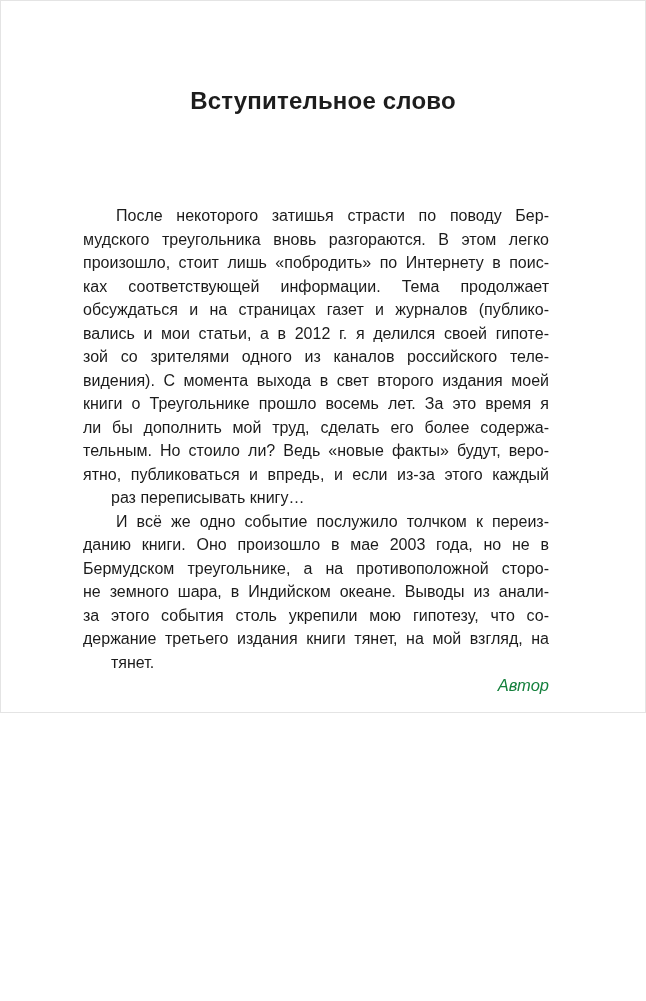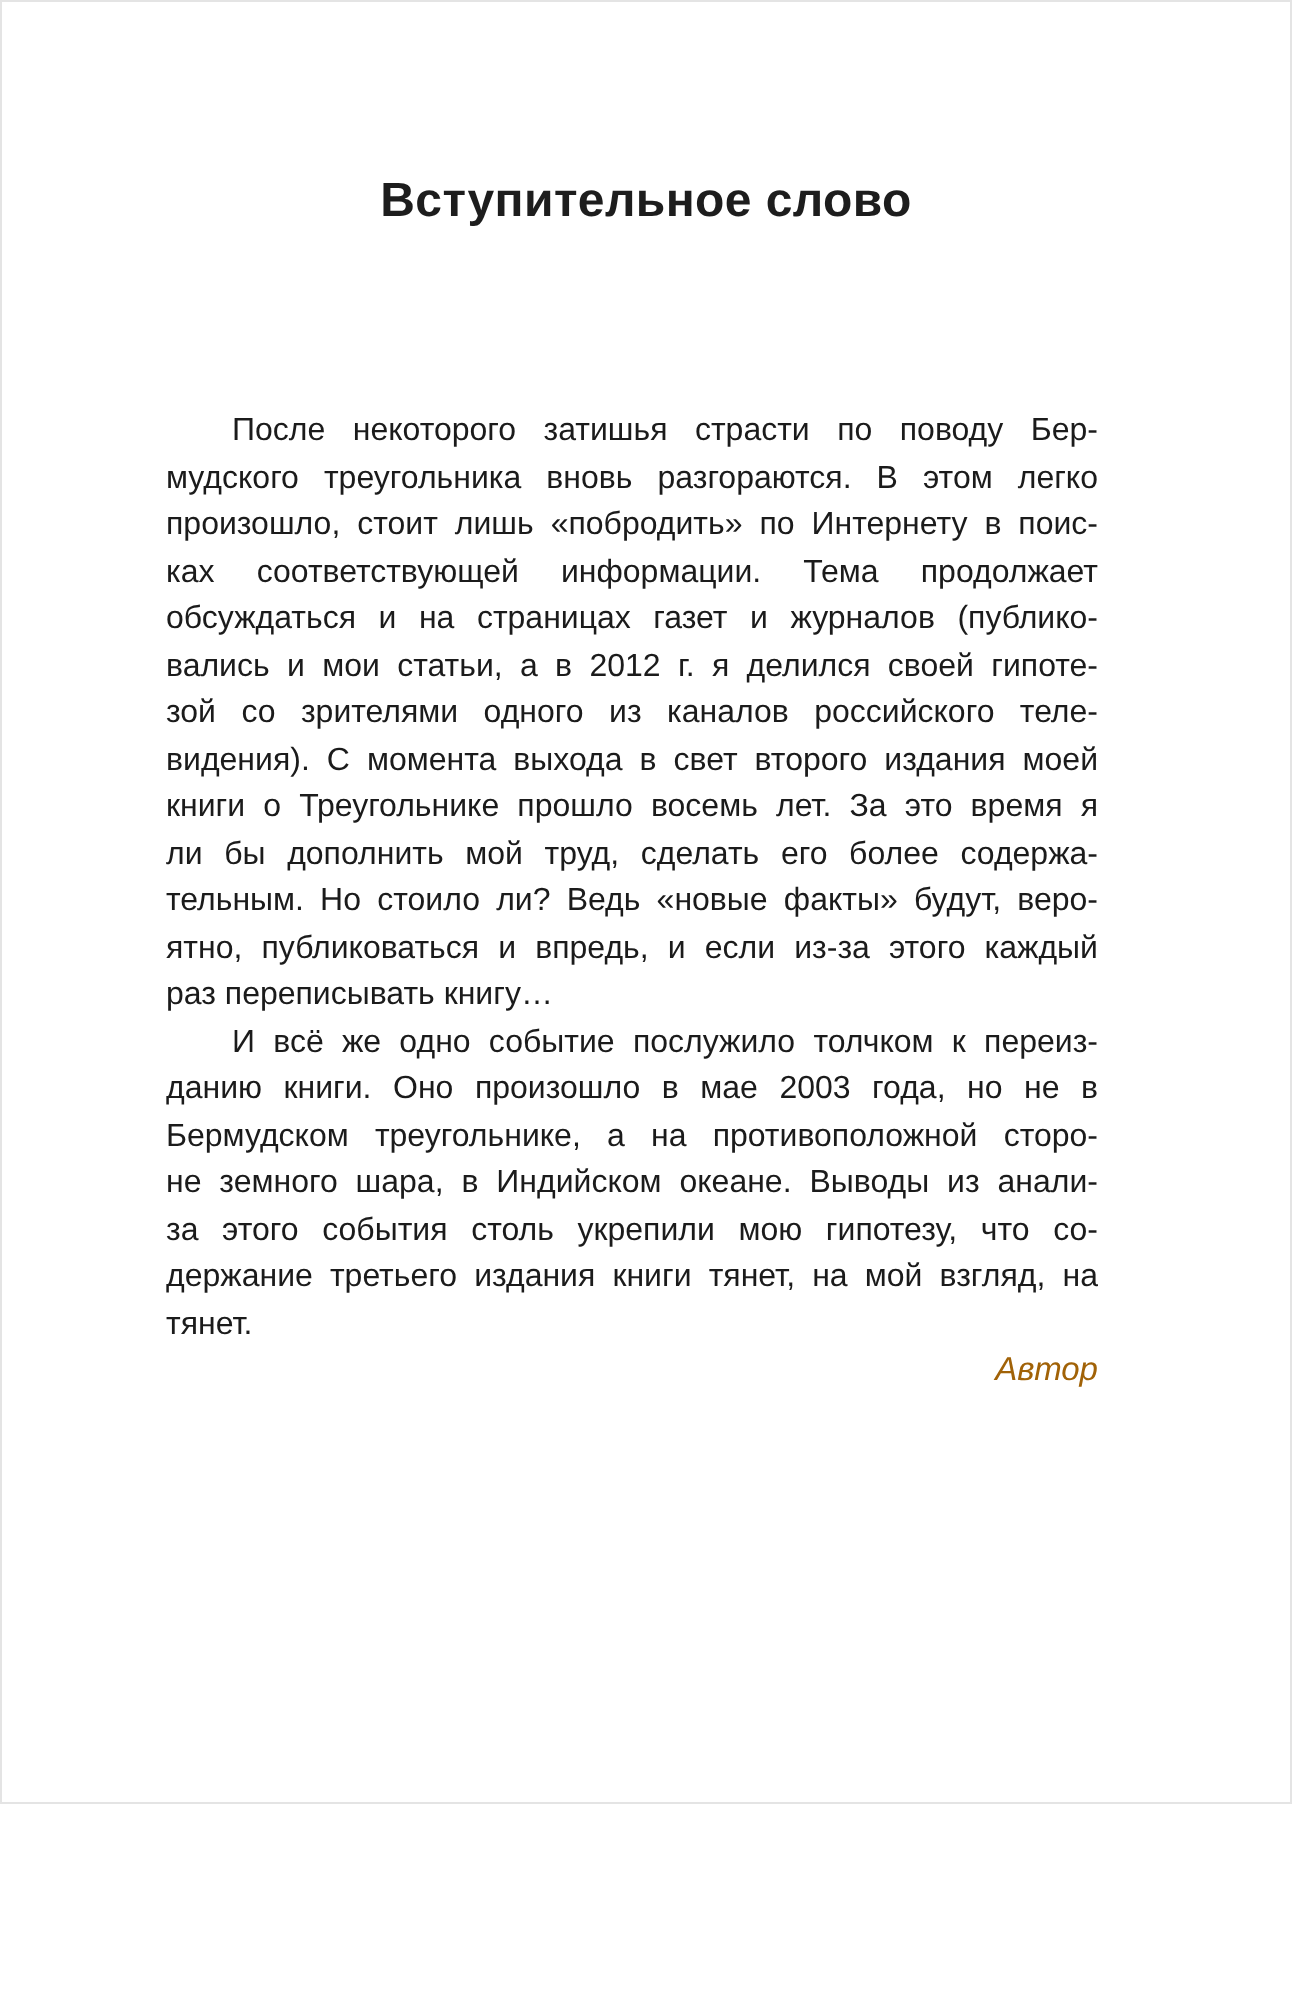--- a/index.html
+++ b/index.html
@@ -3,21 +3,21 @@
 <meta charset="utf-8">
 <style>
   html, body {
     margin: 0;
     padding: 0;
     background: #ffffff;
   }
   .page {
     position: relative;
     width: 646px;
-    height: 902px;
+    height: 713px;
     box-sizing: border-box;
     background: #ffffff;
     border: 1px solid #e4e4e4;
     font-family: "Liberation Sans", sans-serif;
     color: #1b1b1b;
     overflow: hidden;
   }
   .title-block {
     padding-top: 84px;
     text-align: center;
@@ -40,28 +40,29 @@
     text-align: justify;
     text-align-last: justify;
     white-space: normal;
     overflow: hidden;
   }
   .line.first {
     text-indent: 33px;
   }
   .line.last {
     text-align-last: left;
+    margin-left: 28px;
   }
   .author-line {
     margin-top: 0;
     text-align: right;
     font-style: italic;
     font-size: 16.5px;
     line-height: 23.5px;
-    color: #a16207;
+    color: #15803d;
   }
 </style>
 </head>
 <body>
 
 <div class="page">
 
   <div class="title-block">
     <div>Вступительное слово</div>
   </div>

